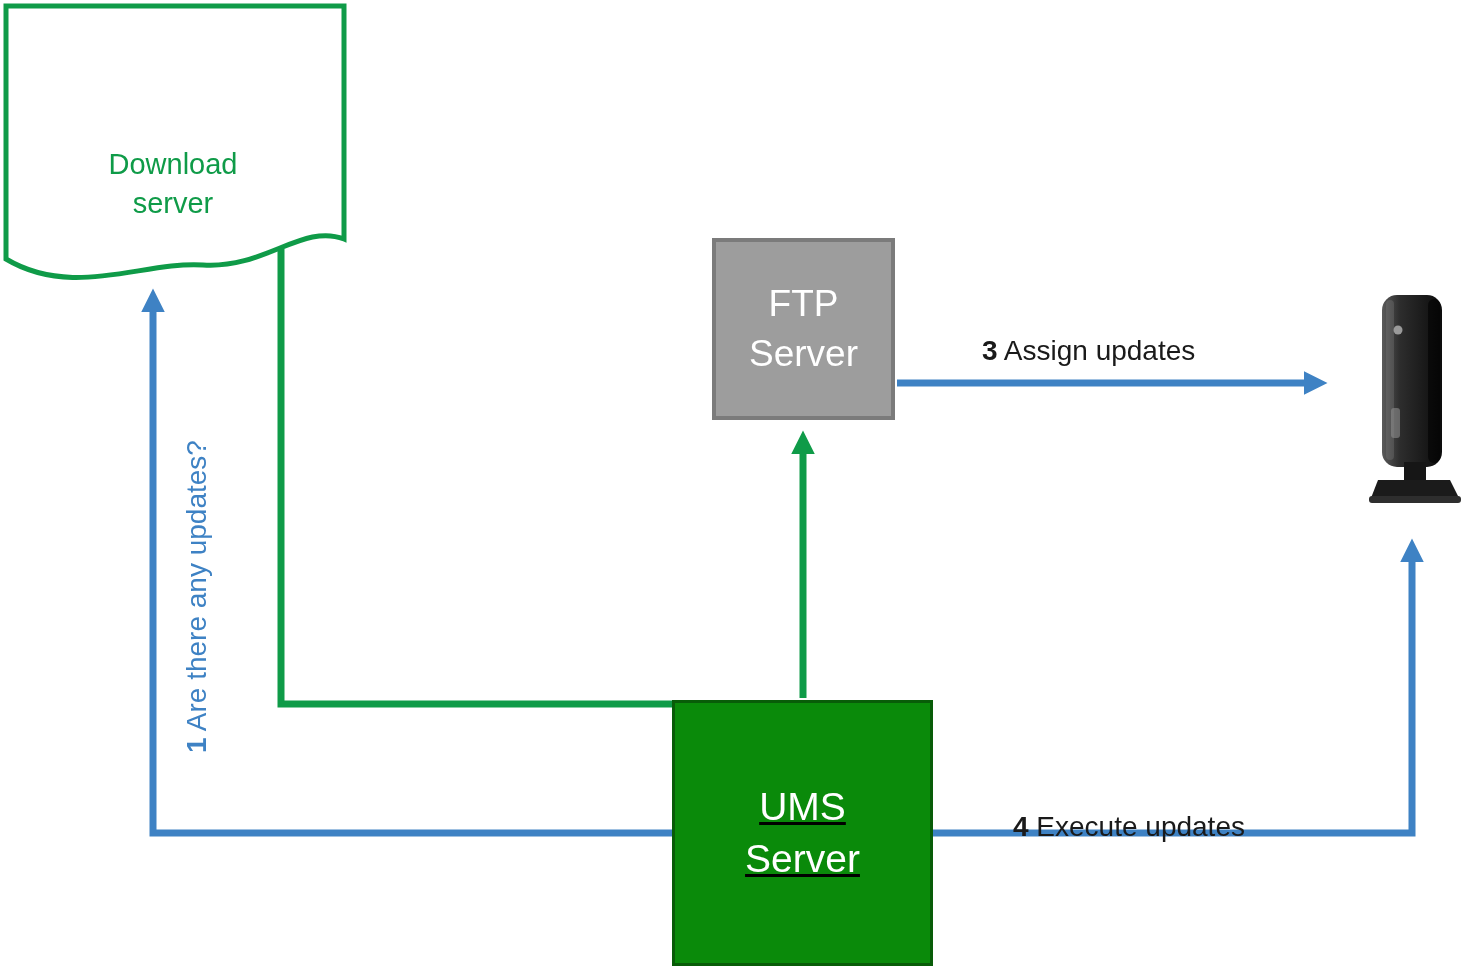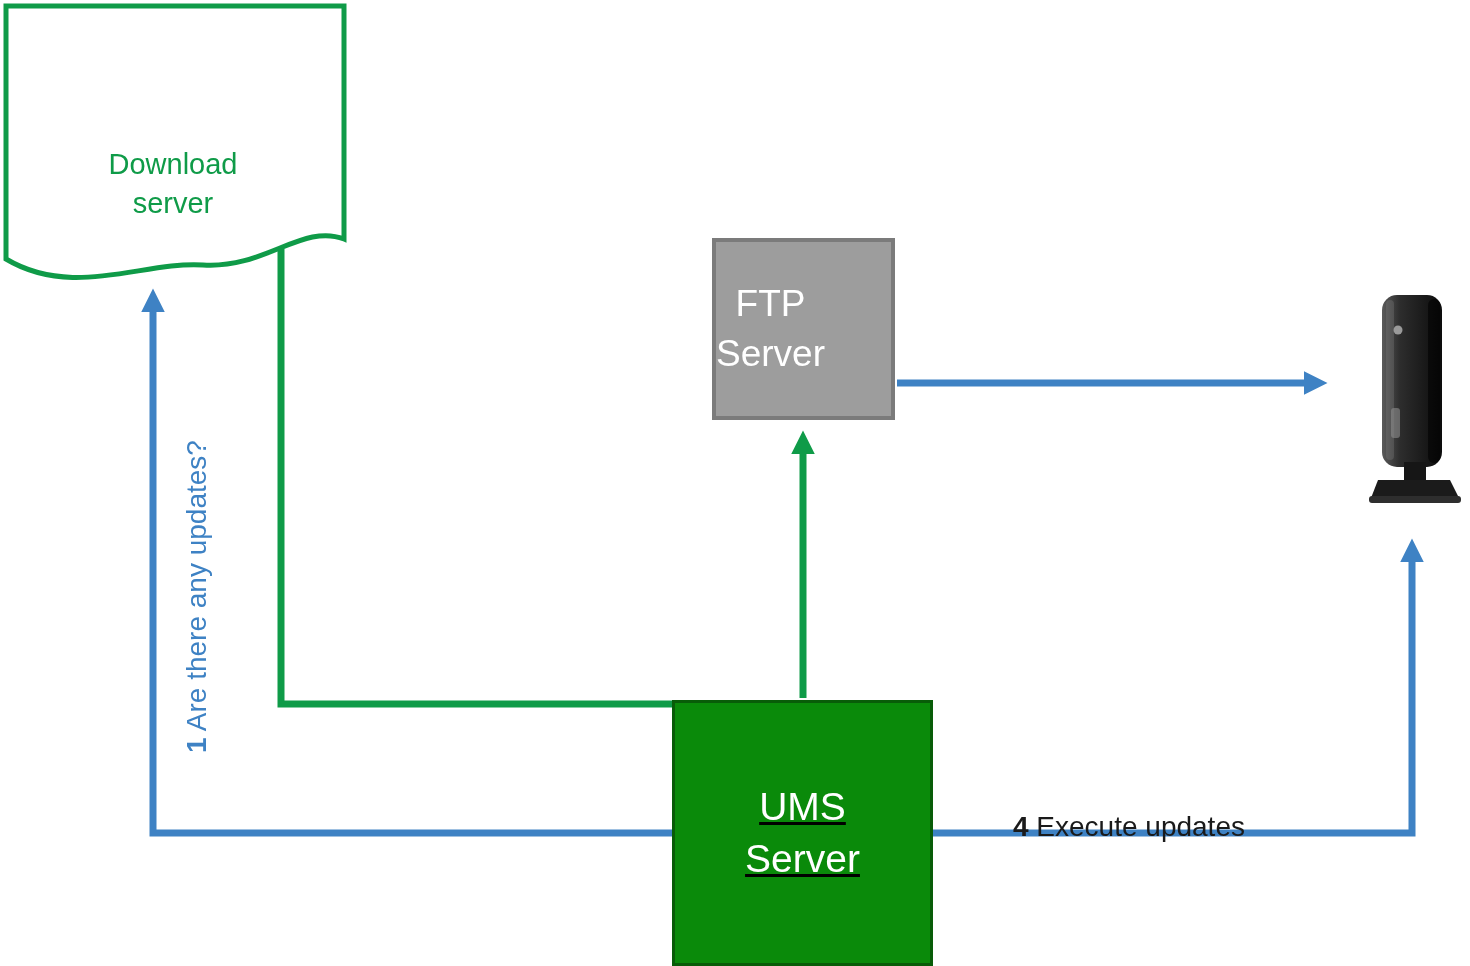--- a/index.html
+++ b/index.html
@@ -15,21 +15,21 @@
   #download-server .node-label {
     position:absolute; left:0; top:98px; width:340px;
     text-align:center; color:#0f9b48; font-size:29px; line-height:39px;margin-top:44px;
   }
   .node-line { display:block; }
 
   
   #ftp-server {
     left:712px; top:238px; width:183px; height:182px;
     background:#9d9d9d; border:4px solid #7b7b7b; box-sizing:border-box;
-    display:flex; align-items:center; justify-content:flex-start;
+    display:flex; align-items:center; justify-content:center;
   }
   #ftp-server .node-label {
     color:#ffffff; font-size:37px; line-height:50px; text-align:center;
   }
 
   
   #ums-server {
     left:672px; top:700px; width:261px; height:266px;
     background:#0a8a0a; border:3px solid #085c08; box-sizing:border-box;
     display:flex; align-items:center; justify-content:center;text-decoration:underline;
@@ -128,19 +128,23 @@
       <rect x="5" y="206" width="92" height="7" rx="3" fill="#2e2e2e"></rect>
     </svg>
   </div>
 
   <div id="step1-label" class="edge-label">
     <b>1</b>
     <span>Are there any updates?</span>
   </div>
 
 
+  <div id="step3-label" class="edge-label">
+    <b>3</b>
+    <span>Assign updates</span>
+  </div>
 
   <div id="step4-label" class="edge-label">
     <b>4</b>
     <span>Execute updates</span>
   </div>
 
 </div>
 
 </body></html>

